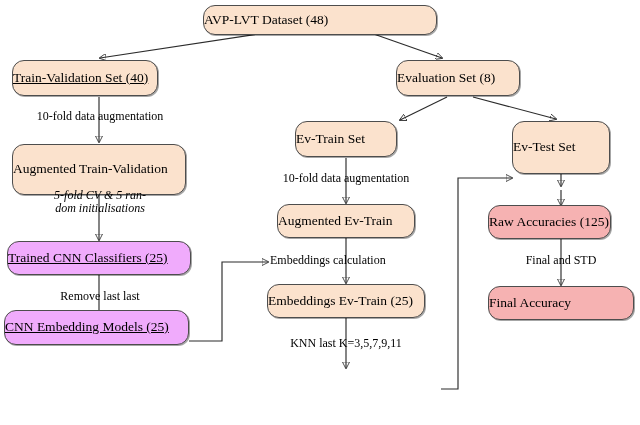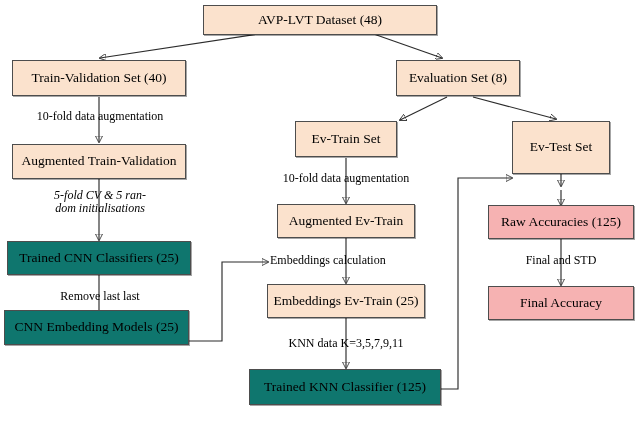--- a/index.html
+++ b/index.html
@@ -12,33 +12,33 @@
     width: 640px;
     height: 425px;
     background: #ffffff;
     font-family: "Liberation Serif", "DejaVu Serif", serif;
     overflow: hidden;
   }
   .node {
     position: absolute;
     box-sizing: border-box;
     border: 1px solid #4d4d4d;
-    border-radius: 0;
+    border-radius: 12px;
     display: flex;
     align-items: center;
-    justify-content: center;
+    justify-content: flex-start;
     text-align: center;
     color: #000000;
     font-size: 13.5px;
     line-height: 1.1;
     white-space: nowrap;
     box-shadow: 1px 1px 0 rgba(0,0,0,0.35);
   }
   .node.peach { background: #fbe2cd; }
-  .node.green { background: #0f766e; }
+  .node.green { background: #f0abfc; text-decoration: underline; }
   .node.pink  { background: #f6b2b2; }
 
   .edge-label {
     position: absolute;
     color: #000000;
     font-size: 12px;
     line-height: 1.12;
     text-align: center;
     white-space: pre;
     background: transparent;
@@ -98,77 +98,74 @@
 
     <path d="M 561 190 L 561 205" marker-end="url(#arrow)"></path>
 
     <path d="M 561 239 L 561 285" marker-end="url(#arrow)"></path>
   </svg>
 
   <div class="node peach" style="left:203px; top:5px; width:234px; height:30px;">
     <span>AVP-LVT Dataset (48)</span>
   </div>
 
-  <div class="node peach" style="left:12px; top:60px; width:174px; height:36px;">
+  <div class="node peach" style="left:12px; top:60px; width:146px; height:36px;text-decoration:underline;">
     <span>Train-Validation Set (40)</span>
   </div>
 
   <div class="node peach" style="left:396px; top:60px; width:124px; height:36px;">
     <span>Evaluation Set (8)</span>
   </div>
 
-  <div class="node peach" style="left:12px; top:144px; width:174px; height:35px;">
+  <div class="node peach" style="left:12px; top:144px; width:174px; height:51px;">
     <span>Augmented Train-Validation</span>
   </div>
 
   <div class="node peach" style="left:295px; top:121px; width:102px; height:36px;">
     <span>Ev-Train Set</span>
   </div>
 
   <div class="node peach" style="left:512px; top:121px; width:98px; height:53px;">
     <span>Ev-Test Set</span>
   </div>
 
   <div class="node green" style="left:7px; top:241px; width:184px; height:34px;">
     <span>Trained CNN Classifiers (25)</span>
   </div>
 
   <div class="node peach" style="left:277px; top:204px; width:138px; height:34px;">
     <span>Augmented Ev-Train</span>
   </div>
 
-  <div class="node pink" style="left:488px; top:205px; width:146px; height:34px;">
+  <div class="node pink" style="left:488px; top:205px; width:123px; height:34px;">
     <span>Raw Accuracies (125)</span>
   </div>
 
   <div class="node green" style="left:4px; top:310px; width:185px; height:35px;">
     <span>CNN Embedding Models (25)</span>
   </div>
 
   <div class="node peach" style="left:267px; top:284px; width:158px; height:34px;">
     <span>Embeddings Ev-Train (25)</span>
   </div>
 
   <div class="node pink" style="left:488px; top:286px; width:146px; height:34px;">
     <span>Final Accuracy</span>
   </div>
 
-  <div class="node green" style="left:249px; top:369px; width:192px; height:36px;">
-    <span>Trained KNN Classifier (125)</span>
-  </div>
 
   <div class="edge-label" style="left:10px; top:110px; width:180px;">10-fold data augmentation</div>
 
   <div class="edge-label" style="left:8px; top:189px; width:184px;font-style:italic;">5-fold CV &amp; 5 ran-
 dom initialisations</div>
 
   <div class="edge-label" style="left:14px; top:290px; width:172px;">Remove last last</div>
 
   <div class="edge-label" style="left:256px; top:172px; width:180px;">10-fold data augmentation</div>
 
   <div class="edge-label" style="left:270px; top:254px; width:156px; text-align:left;">Embeddings calculation</div>
 
-  <div class="edge-label" style="left:251px; top:337px; width:190px;">KNN data K=3,5,7,9,11</div>
+  <div class="edge-label" style="left:251px; top:337px; width:190px;">KNN last K=3,5,7,9,11</div>
 
 
   <div class="edge-label" style="left:490px; top:254px; width:142px;">Final and STD</div>
 
 </div>
 
 </body></html>

